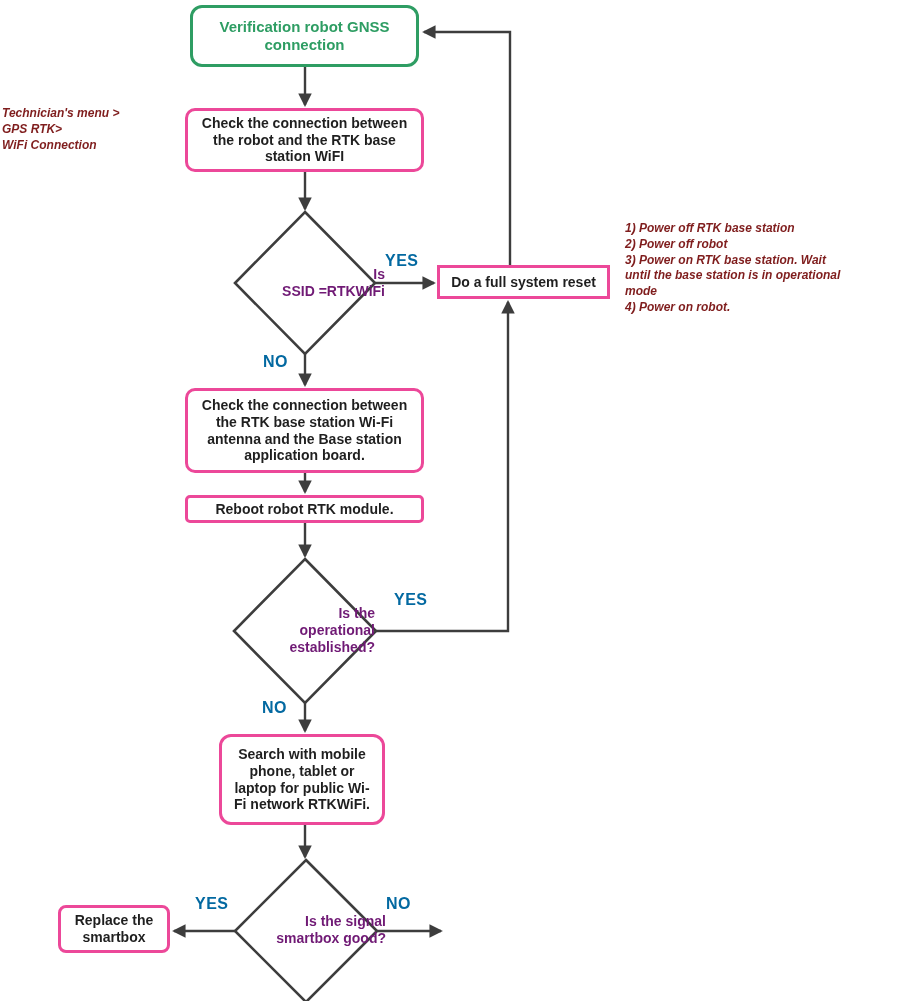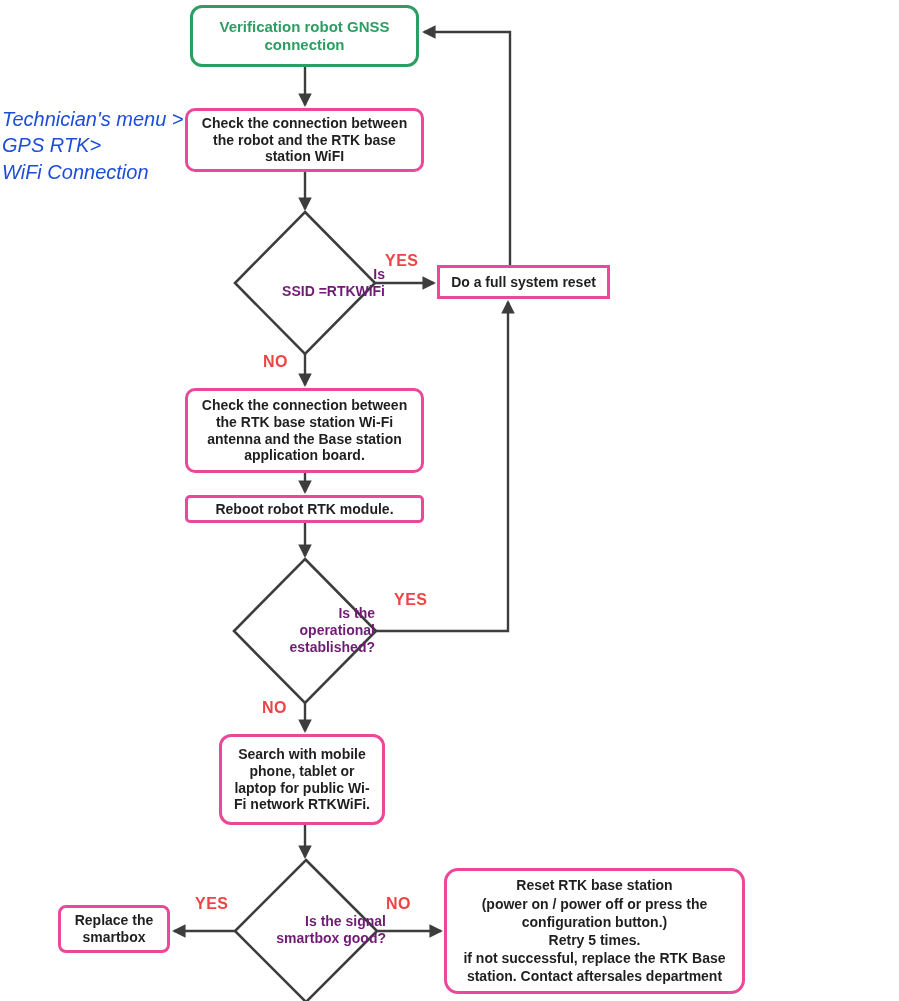--- a/index.html
+++ b/index.html
@@ -26,31 +26,31 @@
   .replace-smartbox{left:58px;top:905px;width:112px;height:48px;border-radius:8px;}
   .reset-base{left:444px;top:868px;width:301px;height:126px;border-radius:14px;line-height:1.3;}
   .diamond-text{
     position:absolute;text-align:right;white-space:pre-line;font-weight:700;font-size:14px;
     line-height:1.2;color:#701a75;background:transparent;
   }
   .d1-text{left:225px;top:266px;width:160px;}
   .d2-text{left:235px;top:605px;width:140px;}
   .d3-text{left:226px;top:913px;width:160px;}
   .edge-label{
-    position:absolute;font-weight:700;font-size:16px;color:#ef4444;letter-spacing:0.5px;
+    position:absolute;font-weight:700;font-size:16px;color:#0369a1;letter-spacing:0.5px;
   }
   .yes1{left:385px;top:252px;}
   .no1 {left:263px;top:353px;}
   .yes2{left:394px;top:591px;}
   .no2 {left:262px;top:699px;}
   .yes3{left:195px;top:895px;}
   .no3 {left:386px;top:895px;}
   .note{
-    position:absolute;font-style:italic;font-weight:400;font-size:20px;line-height:1.32;
-    color:#1d4ed8;white-space:pre-line;
+    position:absolute;font-style:italic;font-weight:700;font-size:12px;line-height:1.32;
+    color:#7f1d1d;white-space:pre-line;
   }
   .menu-note{left:2px;top:106px;width:185px;}
   .steps-note{left:625px;top:221px;width:274px;}
 </style>
 </head>
 <body>
 
 <div class="canvas">
 
   <svg class="layer" width="899" height="1001" viewBox="0 0 899 1001" xmlns="http://www.w3.org/2000/svg">
@@ -95,39 +95,39 @@
   <div class="node reboot-rtk">Reboot robot RTK module.</div>
 
   <div class="node replace-smartbox">Replace the
 smartbox</div>
 
   <div class="node search-wifi">Search with mobile
 phone, tablet or
 laptop for public Wi-
 Fi network RTKWiFi.</div>
 
-  <div class="node reset-base">Reset RTK base station
-(power on / power off or press the
-configuration button.)
-Retry 5 times.
-if not successful, replace the RTK Base
-station. Contact aftersales department</div>
 
   <div class="diamond-text d1-text">Is
 SSID =RTKWiFi</div>
   <div class="diamond-text d2-text">Is the
 operational
 established?</div>
   <div class="diamond-text d3-text">Is the signal
 smartbox good?</div>
 
   <div class="edge-label yes1">YES</div>
   <div class="edge-label no1">NO</div>
   <div class="edge-label yes2">YES</div>
   <div class="edge-label no2">NO</div>
   <div class="edge-label yes3">YES</div>
   <div class="edge-label no3">NO</div>
 
   <div class="note menu-note">Technician's menu &gt;
 GPS RTK&gt;
 WiFi Connection</div>
+  <div class="note steps-note">1) Power off RTK base station
+2) Power off robot
+3) Power on RTK base station. Wait
+until the base station is in operational
+mode
+4) Power on robot.</div>
 
 </div>
 
 </body></html>

